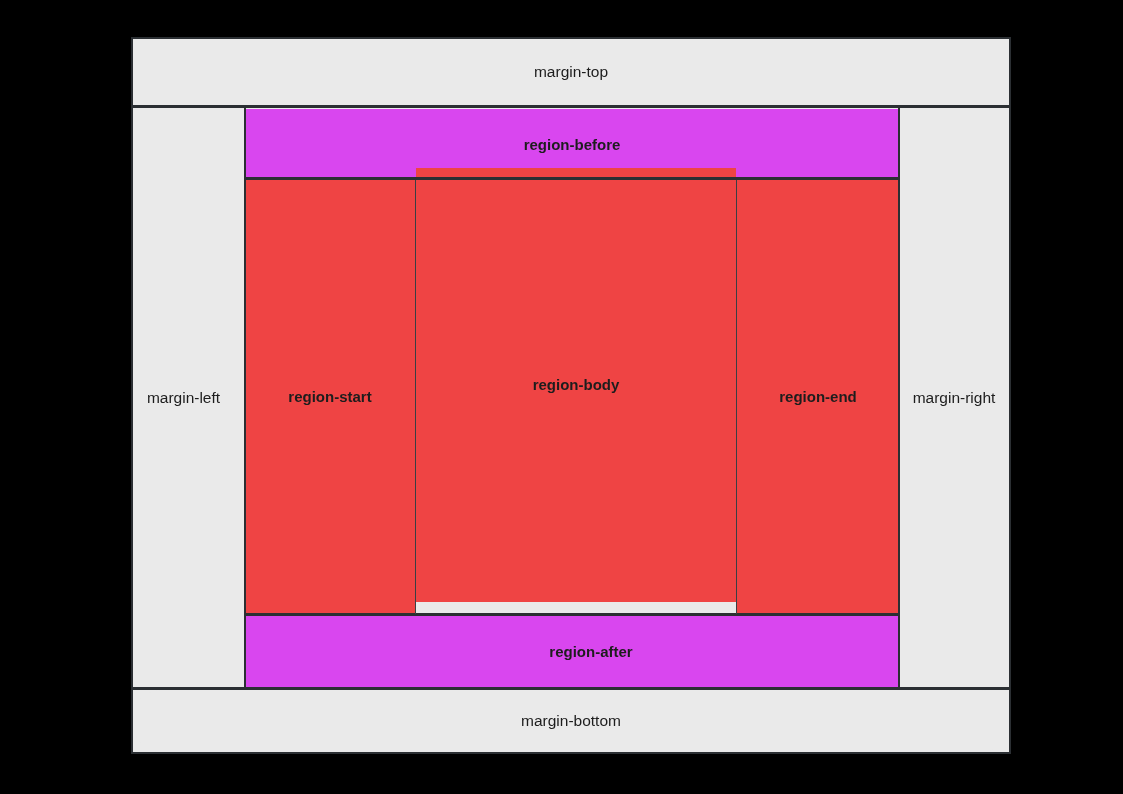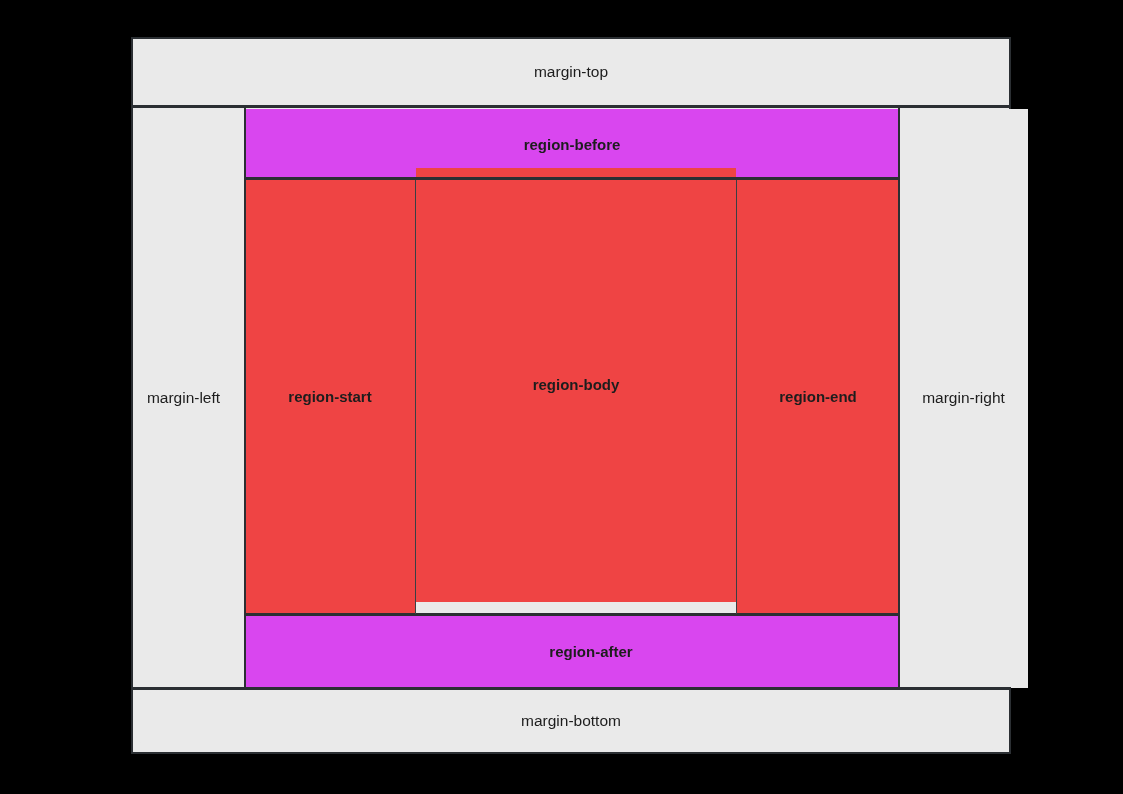--- a/index.html
+++ b/index.html
@@ -90,21 +90,21 @@
   <div class="page-box"></div>
 
   <div class="cell margin" style="left:133px; top:39px; width:876px; height:67px;">
     <span>margin-top</span>
   </div>
 
   <div class="cell margin" style="left:133px; top:109px; width:101px; height:579px;">
     <span>margin-left</span>
   </div>
 
-  <div class="cell margin" style="left:899px; top:109px; width:129px; height:579px;">
+  <div class="cell margin" style="left:899px; top:109px; width:110px; height:579px;">
     <span>margin-right</span>
   </div>
 
   <div class="cell region-gray" style="left:245px; top:109px; width:654px; height:71px;">
     <span>region-before</span>
   </div>
 
   <div class="cell region-blue" style="left:245px; top:180px; width:170px; height:434px;">
     <span>region-start</span>
   </div>

